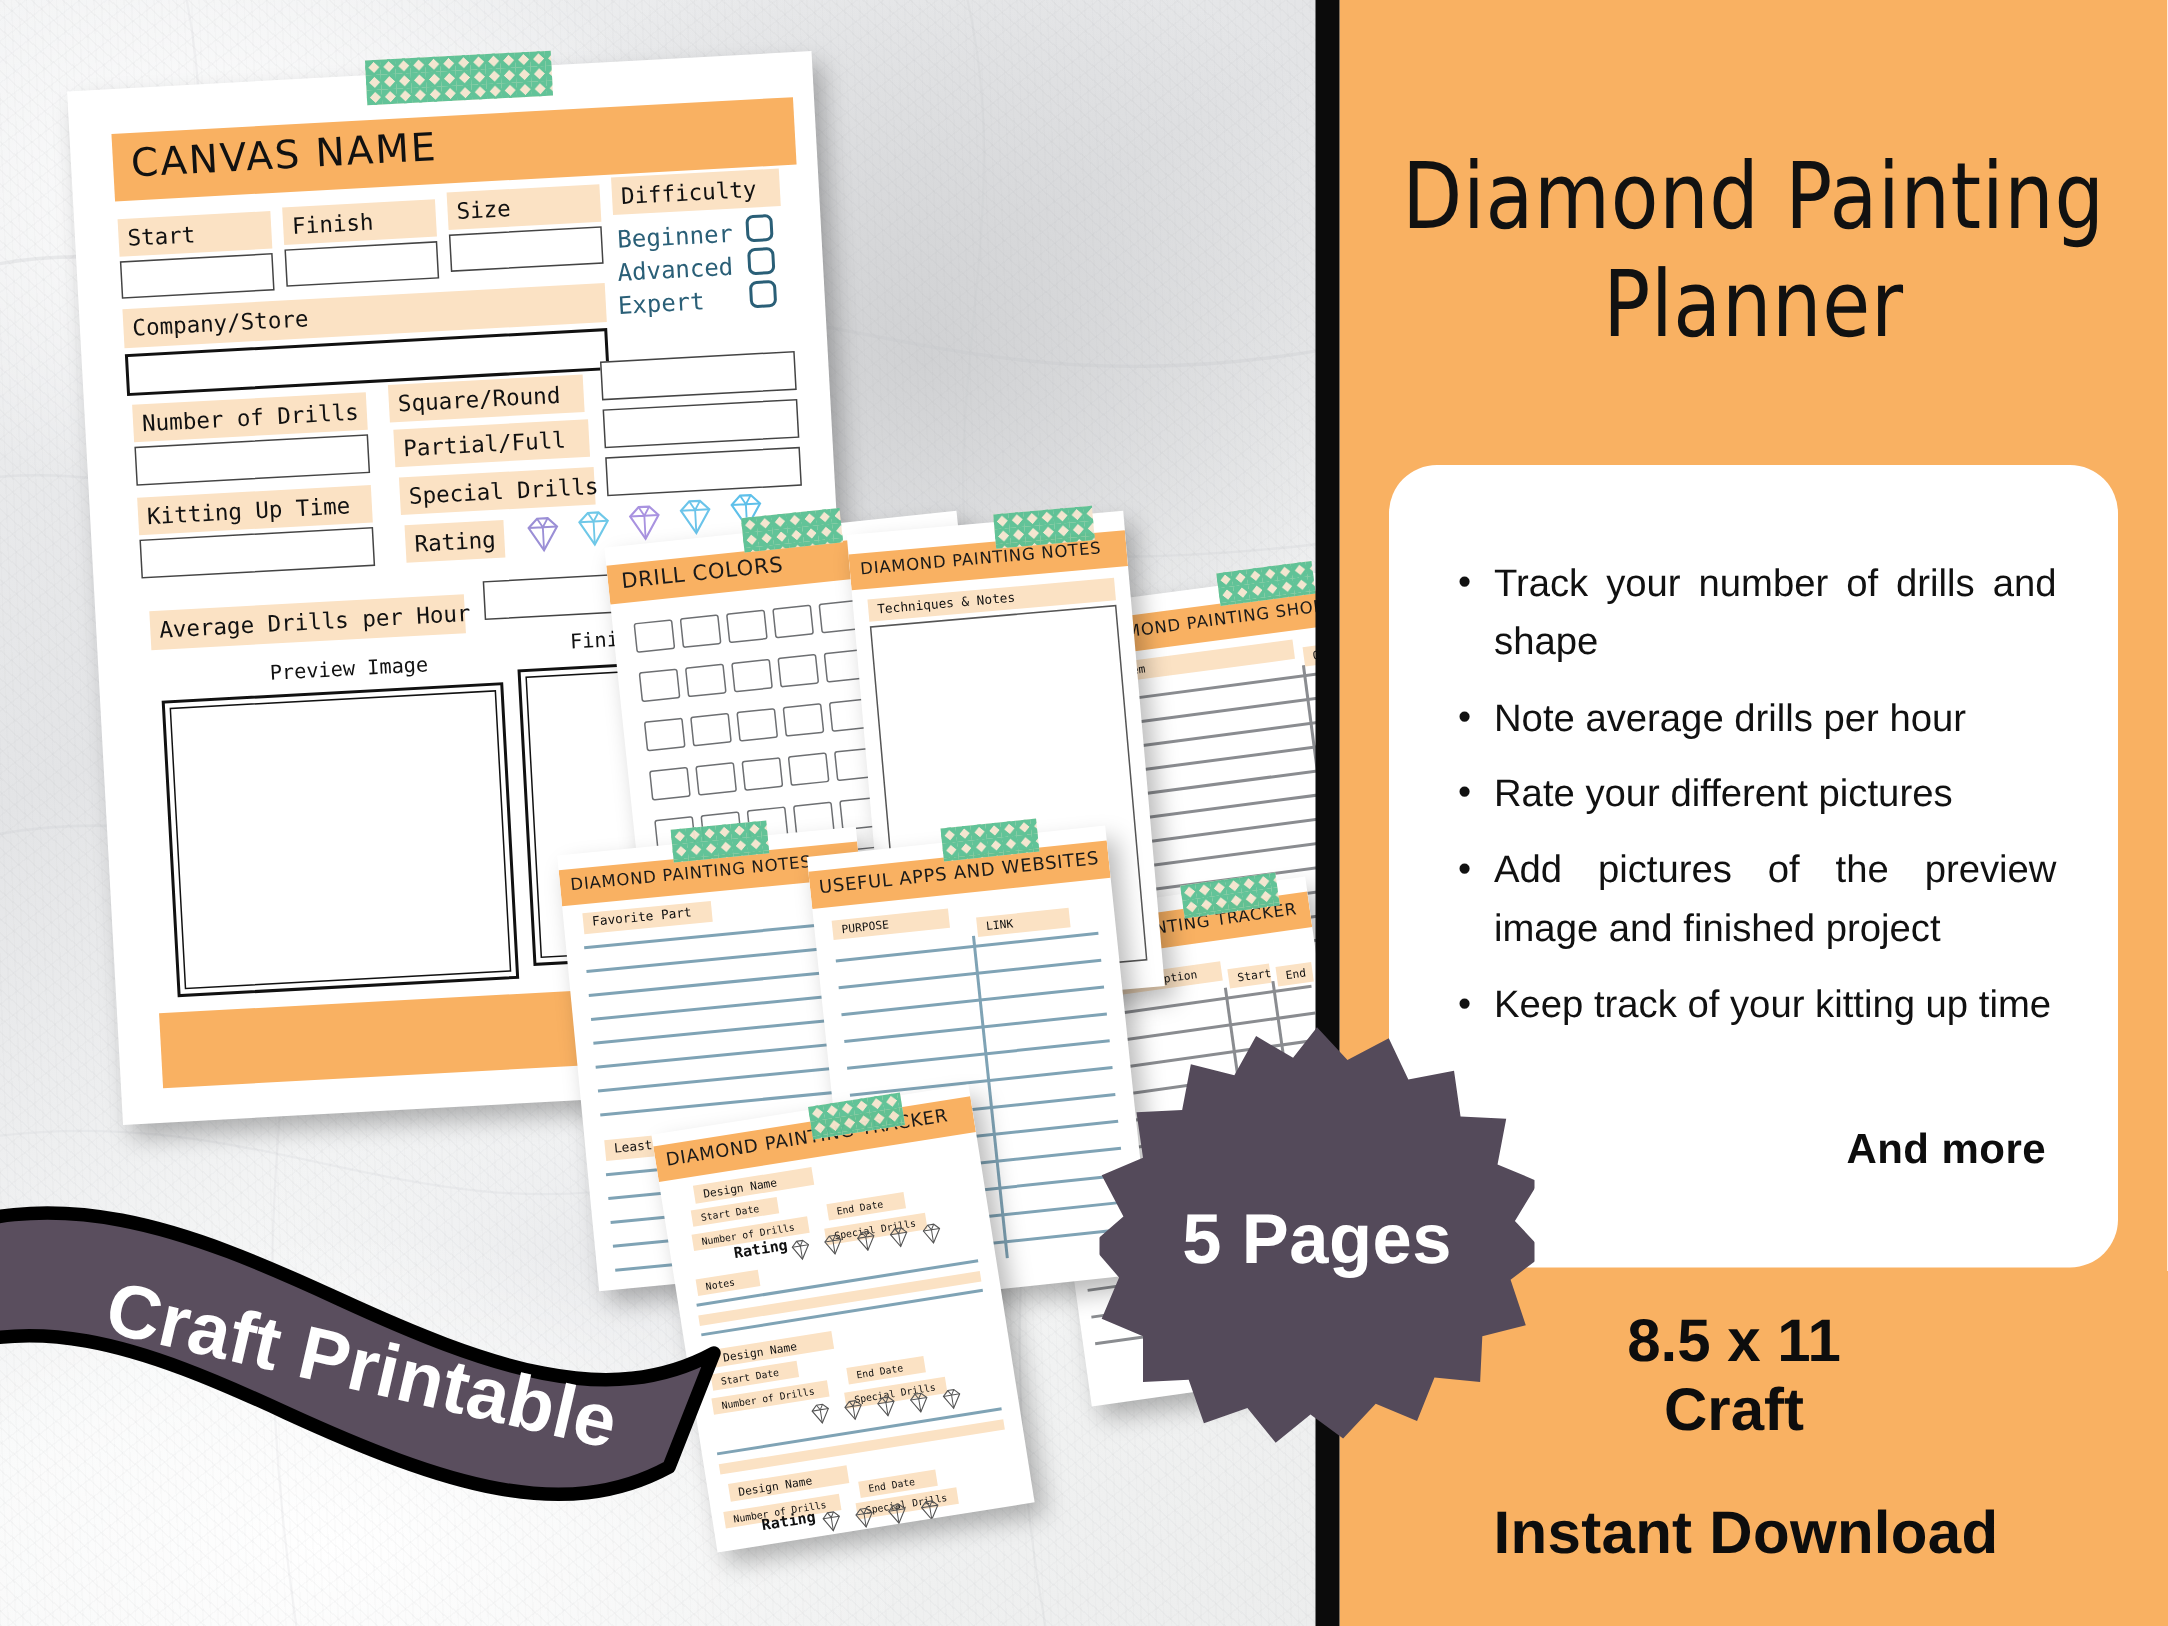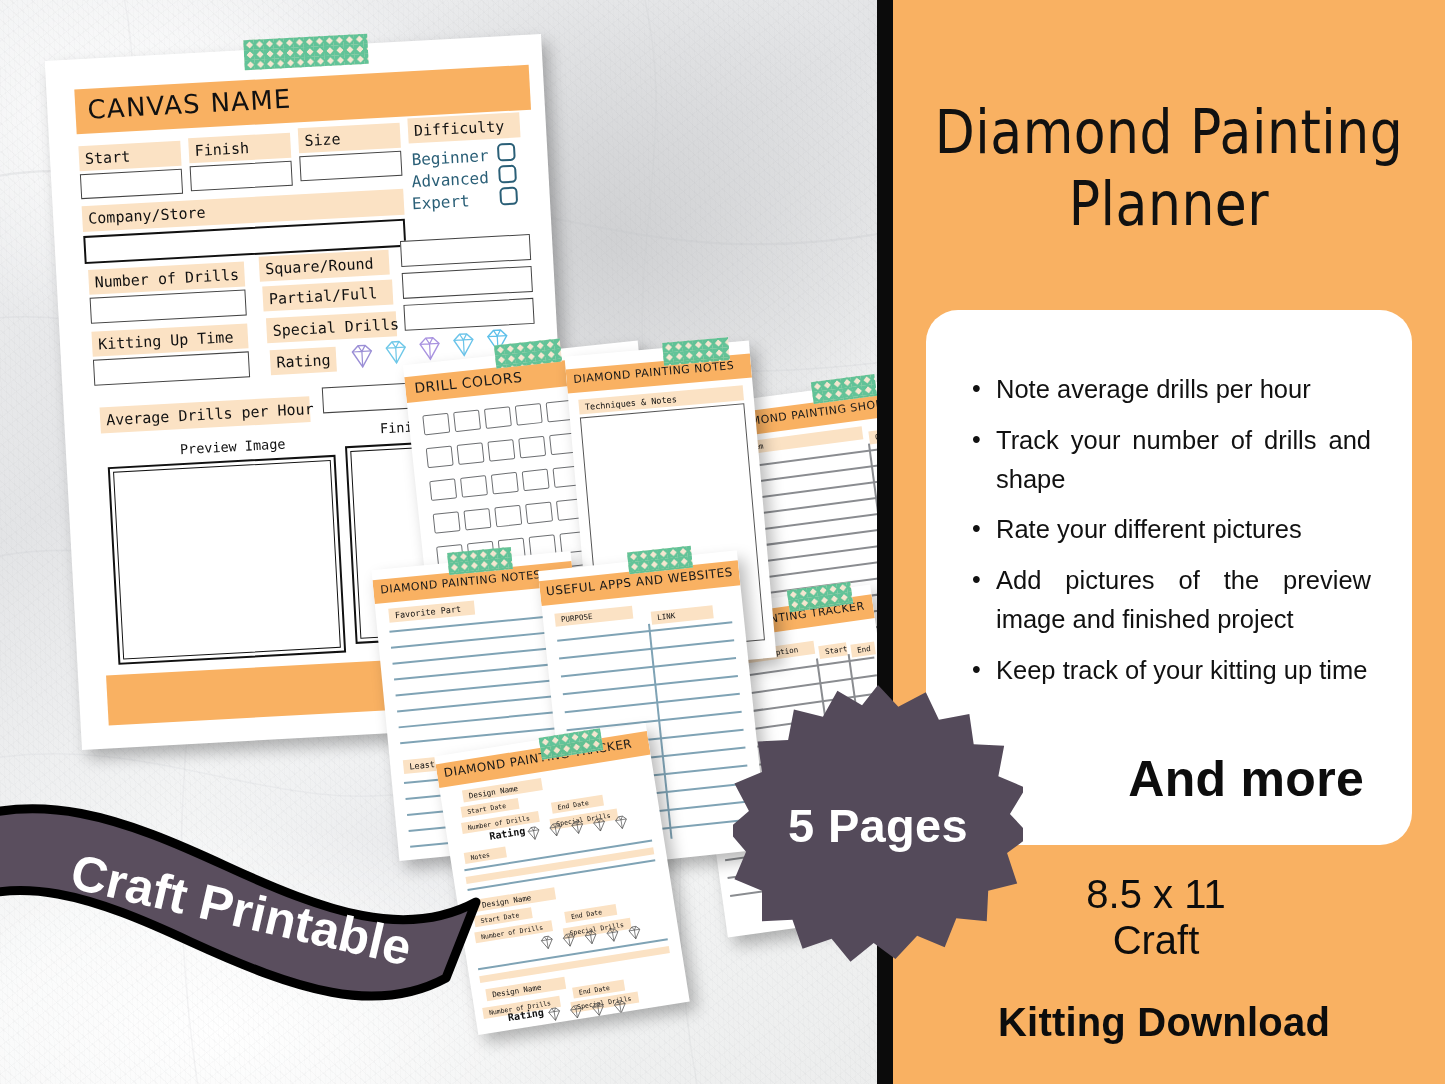--- a/index.html
+++ b/index.html
@@ -70,28 +70,28 @@
   }
   .feature-list li::before{
     content:"\2022"; position:absolute; left:6px; top:-1px;
     font-size:25px; color:#111;
   }
   .feature-list li:last-child{ margin-bottom:0; }
 
   .and-more{
     position:absolute; left:0; right:48px; top:440px;
     text-align:right;
-    font-size:50px; font-weight:bold; color:#0d0d0d;
+    font-size:28px; font-weight:bold; color:#0d0d0d;
     letter-spacing:.3px;
   }
 
   .size-text{
     position:absolute; left:0; width:552px; top:872px;
     text-align:center; padding-right:26px;
-    font-size:40px; font-weight:normal; color:#0d0d0d;
+    font-size:40px; font-weight:bold; color:#0d0d0d;
     line-height:1.14; z-index:57;
   }
   .instant-dl{
     position:absolute; left:0; width:552px; top:1000px;
     text-align:center; padding-right:10px;
     font-size:40px; font-weight:bold; color:#0d0d0d;
     letter-spacing:.2px; z-index:57;
   }
 
   
@@ -574,35 +574,35 @@
 <div class="divider"></div>
 
 <div class="right-panel">
   <h1 class="rp-title">
     <span>Diamond Painting</span>
     <span class="l2">Planner</span>
   </h1>
 
   <div class="feature-card">
     <ul class="feature-list">
+      <li>Track your number of drills and shape</li>
       <li>Note average drills per hour</li>
-      <li>Track your number of drills and shape</li>
       <li>Rate your different pictures</li>
       <li>Add pictures of the preview image and finished project</li>
       <li>Keep track of your kitting up time</li>
     </ul>
     <div class="and-more">And more</div>
   </div>
 
   <div class="size-text">
     <span>8.5 x 11</span><br>
     <span>Craft</span>
   </div>
 
-  <div class="instant-dl">Kitting Download</div>
+  <div class="instant-dl">Instant Download</div>
 </div>
 
 <div class="badge">
   <svg viewBox="0 0 200 200">
     <polygon fill="#544A5A" points="100,2 114,17 133,7 142,26 163,22 166,43 187,44 183,65 202,73 191,91 205,106 189,118 196,139 176,144 175,165 154,163 146,183 127,175 112,191 97,180 81,193 68,177 48,184 41,164 20,165 20,144 1,136 9,117 -4,102 11,89 1,70 20,62 17,41 38,40 42,19 62,24 72,6 89,16"></polygon>
   </svg>
   <div class="badge-label">5 Pages</div>
 </div>
 
 </body></html>

